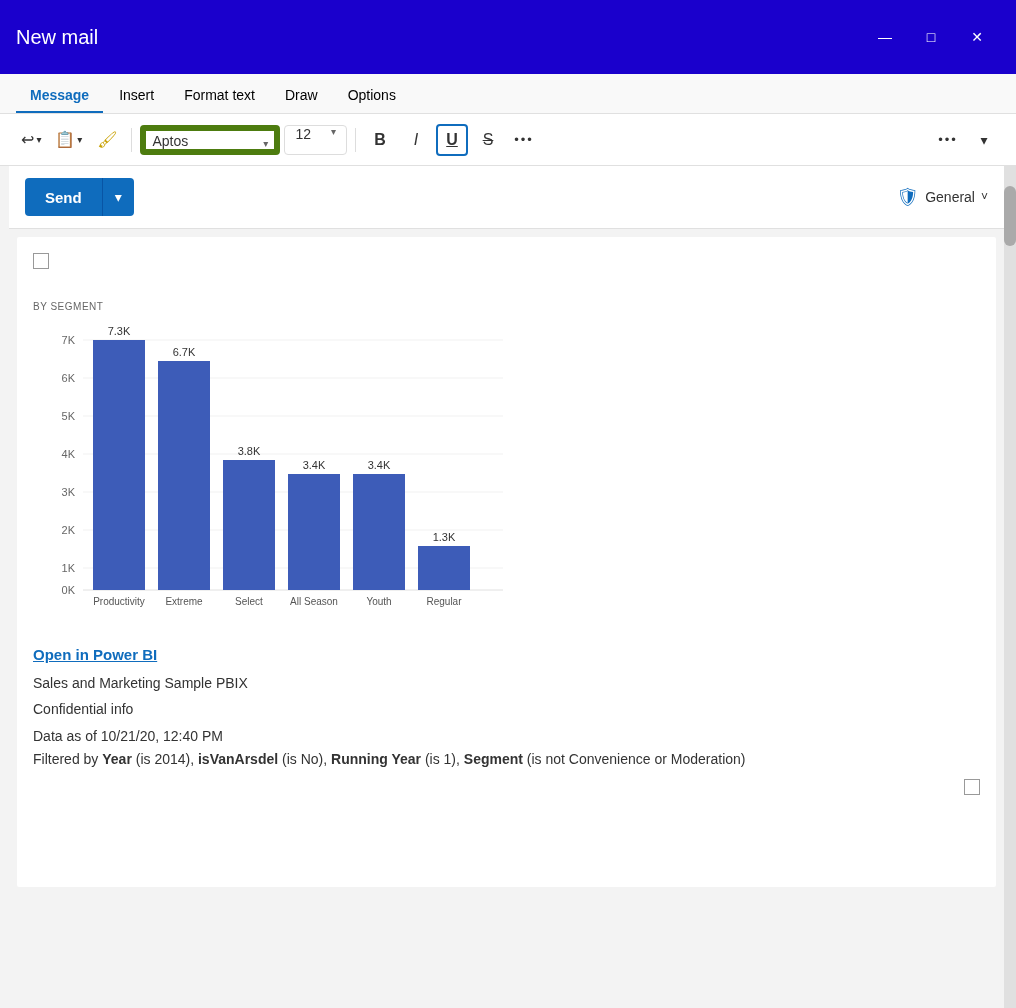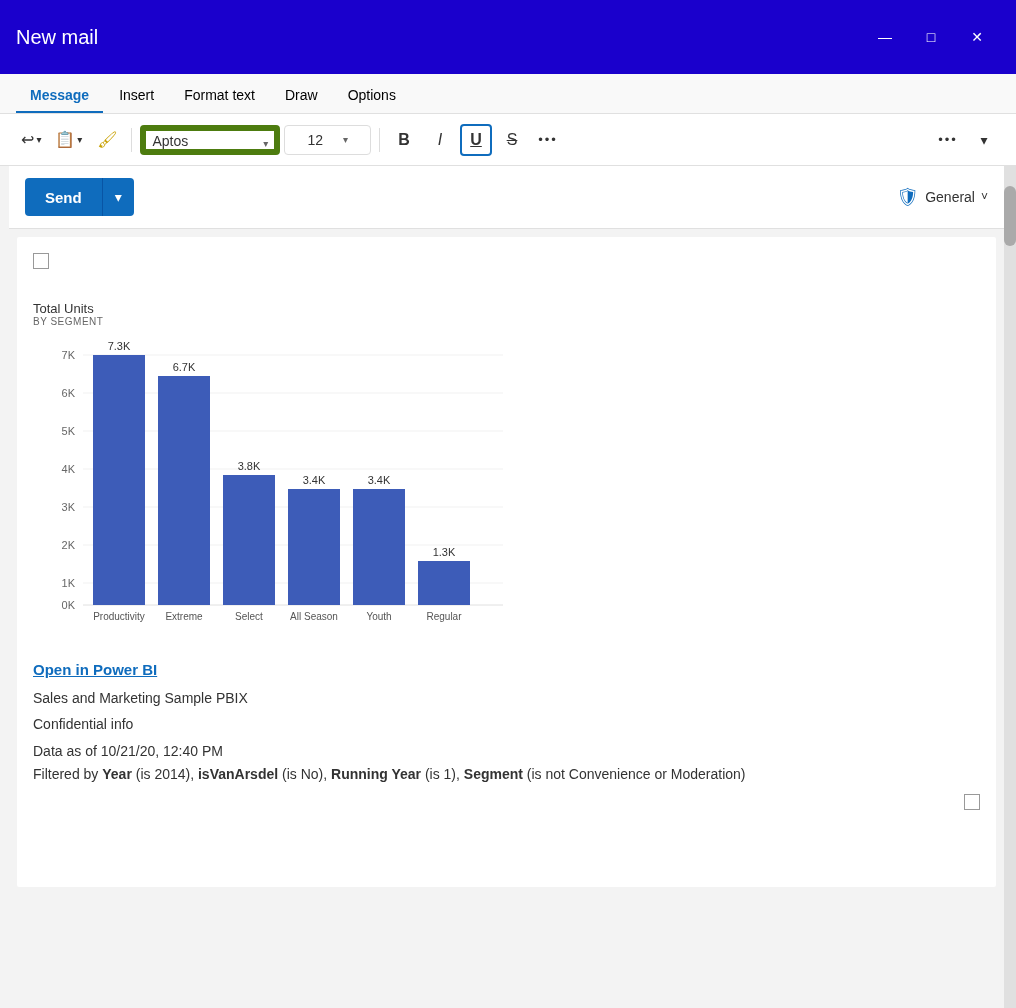--- a/index.html
+++ b/index.html
@@ -65,22 +65,22 @@
       font-size: 16px; color: #333;
     }
     .toolbar-btn.active { border: 2px solid #0f6cbd; }
     .toolbar-divider { width: 1px; height: 24px; background: #ddd; margin: 0 4px; }
     .font-select-wrapper {
       display: flex; align-items: flex-end; border: 6px solid #4d7c0f;
       border-radius: 4px; height: 30px; padding: 0 6px; gap: 16px;
       background: white; min-width: 140px;
     }
     .font-size-wrapper {
-      display: flex; align-items: center; border: 1px solid #ddd;
-      border-radius: 4px; height: 30px; padding: 0 22px; gap: 20px;
+      display: flex; align-items: flex-start; border: 1px solid #ddd;
+      border-radius: 4px; height: 30px; padding: 0 10px; gap: 20px;
       background: white; min-width: 60px;
     }
     .font-text { font-size: 14px; color: #333; flex: 1; }
     .chevron-down { font-size: 10px; color: #666; }
     .bold-btn { font-weight: 700; font-size: 16px; }
     .italic-btn { font-style: italic; font-size: 16px; }
 
     
     .mail-body {
       background: #f3f3f3;
@@ -273,21 +273,20 @@
         <span style="font-size:12px;">˅</span>
       </div>
     </div>
 
     <div class="compose-area">
       
       <div class="to-checkbox"></div>
 
       
       <div class="chart-container">
-        <div class="chart-title">Total Units</div>
         <div class="chart-subtitle">BY SEGMENT</div>
         <div class="chart-wrapper">
           <svg class="chart-svg" viewBox="0 0 480 310">
 
             <line x1="50" y1="20" x2="470" y2="20" stroke="#e0e0e0" stroke-width="0.5"></line>
             <line x1="50" y1="58" x2="470" y2="58" stroke="#e0e0e0" stroke-width="0.5"></line>
             <line x1="50" y1="96" x2="470" y2="96" stroke="#e0e0e0" stroke-width="0.5"></line>
             <line x1="50" y1="134" x2="470" y2="134" stroke="#e0e0e0" stroke-width="0.5"></line>
             <line x1="50" y1="172" x2="470" y2="172" stroke="#e0e0e0" stroke-width="0.5"></line>
             <line x1="50" y1="210" x2="470" y2="210" stroke="#e0e0e0" stroke-width="0.5"></line>

